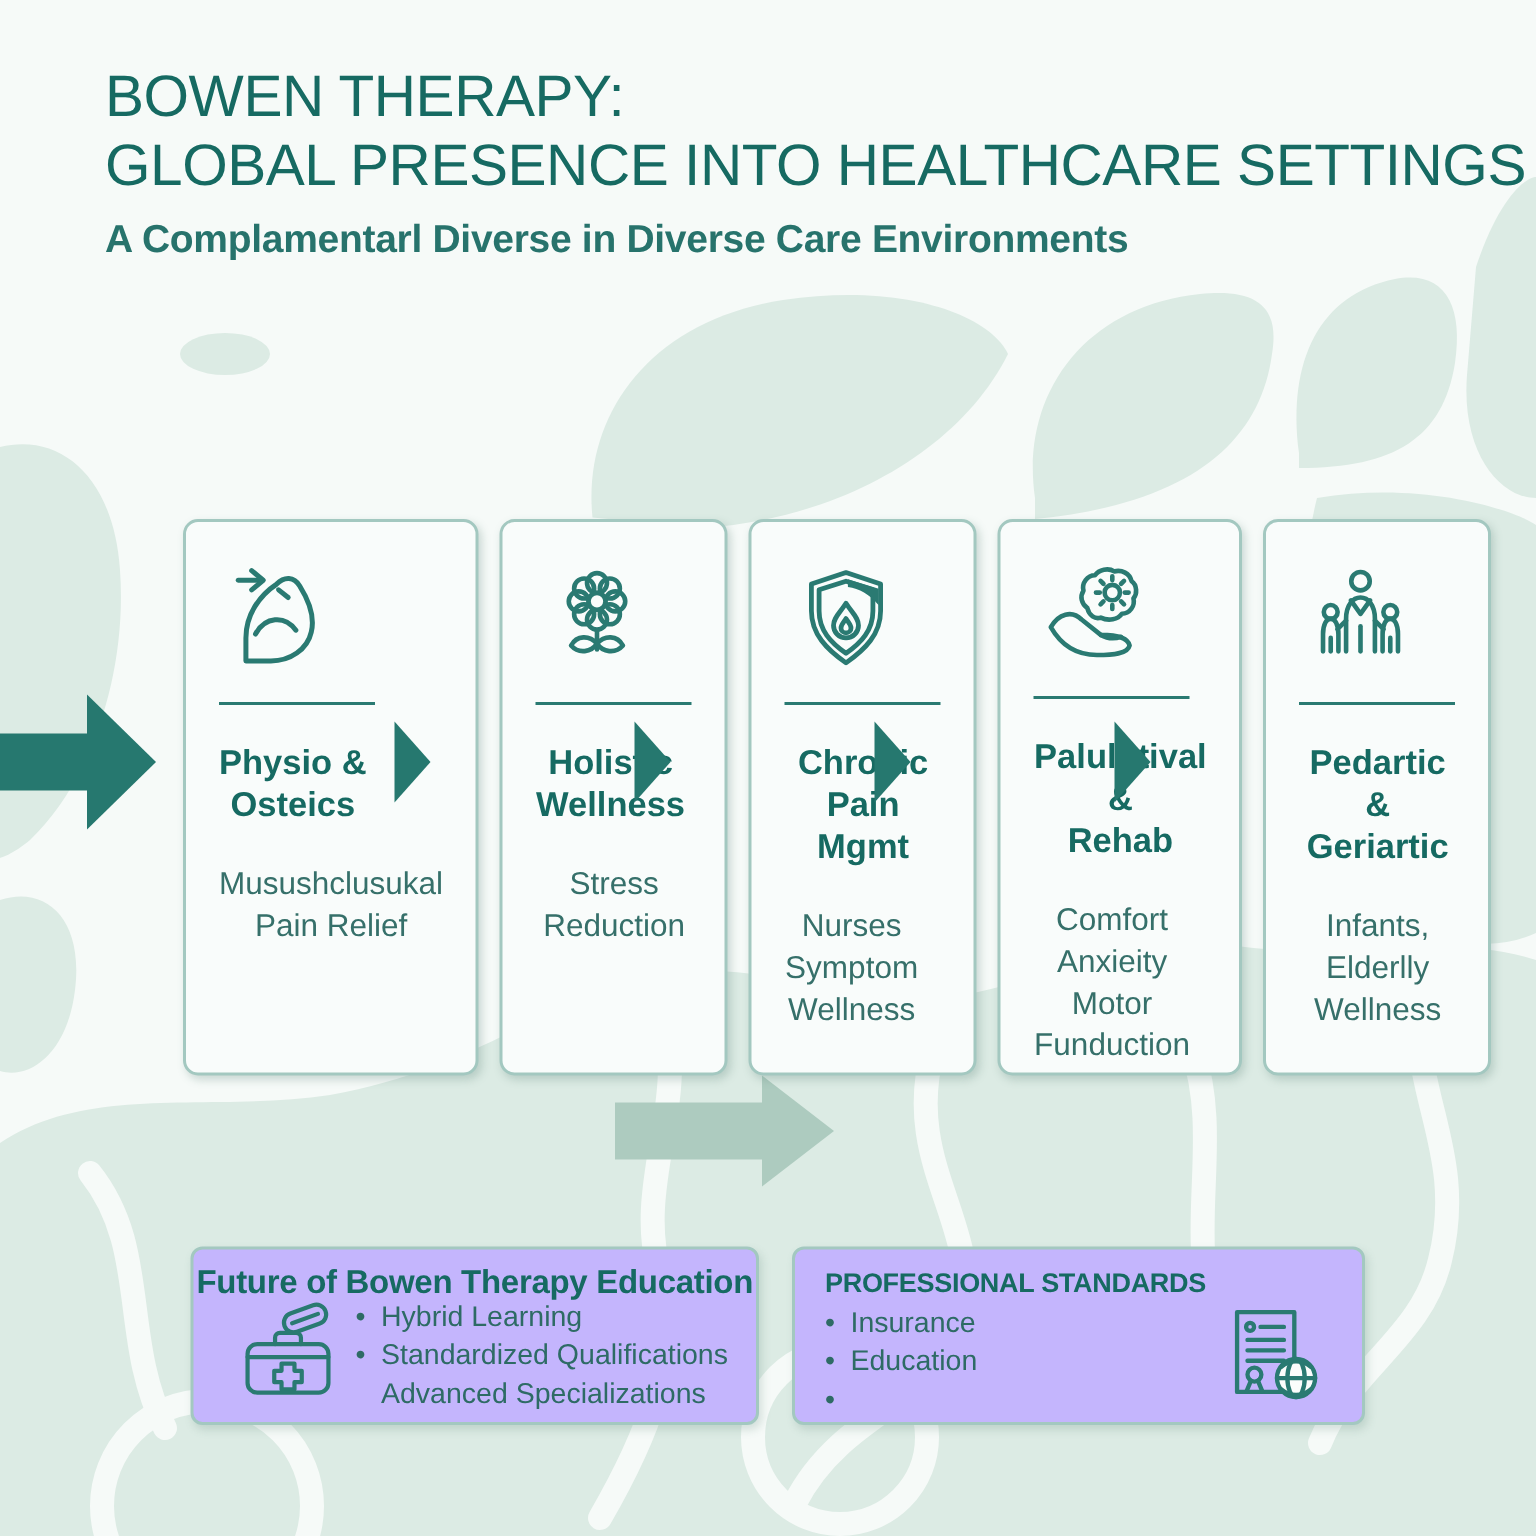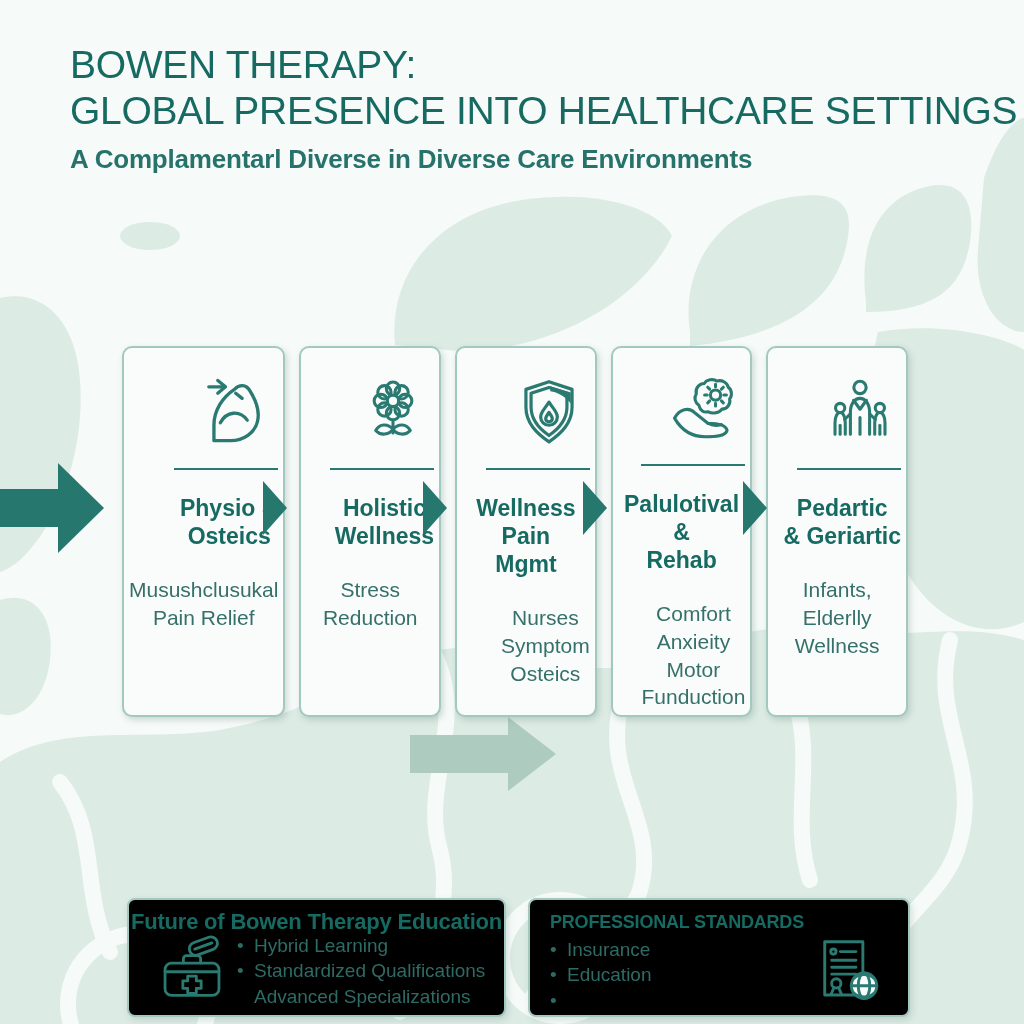--- a/index.html
+++ b/index.html
@@ -39,34 +39,34 @@
   .arrow-mid{position:absolute;left:410px;top:716px;width:148px;height:76px;z-index:1;}
   .arrow-mid .shaft{position:absolute;left:0;top:19px;width:98px;height:38px;background:var(--arrow-light);}
   .arrow-mid .head{position:absolute;left:98px;top:1px;width:0;height:0;
     border-top:37px solid transparent;border-bottom:37px solid transparent;
     border-left:48px solid var(--arrow-light);}
   
   .card-row{position:absolute;left:122px;top:346px;width:786px;height:371px;display:flex;gap:14px;z-index:3;}
   .card{
     flex:1;background:var(--card-bg);border:2px solid var(--card-border);border-radius:10px;
     box-shadow:2px 3px 6px rgba(90,130,120,.28);
-    display:flex;flex-direction:column;align-items:flex-end;padding:24px 5px 10px;
+    display:flex;flex-direction:column;align-items:flex-start;padding:24px 22px 10px;
   }
   .card-icon{height:86px;display:flex;align-items:center;justify-content:center;color:var(--icon-stroke);}
   .card-icon svg{width:82px;height:82px;}
   .card-divider{width:104px;border-top:2.5px solid var(--icon-stroke);margin:10px 0 24px;}
   .card-title{font-size:23px;font-weight:bold;color:var(--accent);text-align:center;line-height:1.22;white-space:pre-line;}
   .card-body{margin-top:26px;font-size:21px;color:var(--body-text);text-align:center;line-height:1.32;white-space:pre-line;}
   .conn{position:absolute;top:481px;width:0;height:0;z-index:5;
     border-top:27px solid transparent;border-bottom:27px solid transparent;
     border-left:24px solid var(--arrow-dark);}
   .conn.c1{left:263px;}.conn.c2{left:423px;}.conn.c3{left:583px;}.conn.c4{left:743px;}
   
   .info-box{
-    position:absolute;top:898px;height:119px;background:#000000;
+    position:absolute;top:831px;height:119px;background:#c4b5fd;
     border:2px solid var(--card-border);border-radius:8px;
     box-shadow:2px 3px 6px rgba(90,130,120,.22);z-index:3;
   }
   .edu-box{left:127px;width:379px;}
   .std-box{left:528px;width:382px;}
   .edu-title{margin-top:9px;text-align:center;font-size:22px;font-weight:bold;color:var(--accent);letter-spacing:-0.2px;}
   .edu-content{display:flex;align-items:center;padding-left:24px;margin-top:-2px;}
   .edu-content svg{width:78px;height:69px;color:var(--icon-stroke);flex:0 0 auto;}
   .bullets{margin-left:6px;}
   .bullet-line{display:flex;font-size:19px;color:#2e6b65;line-height:1.33;}
@@ -160,25 +160,25 @@
     <div class="card-icon">
       <svg viewBox="0 0 64 64" fill="none" stroke="currentColor" stroke-width="2.5" stroke-linecap="round" stroke-linejoin="round">
         <path d="M32 6 L50 12 V26 C50 38 42 46 32 53 C22 46 14 38 14 26 V12 Z"></path>
         <path d="M32 10.5 L46 15 V26 C46 36 40 42.5 32 48 C24 42.5 18 36 18 26 V15 Z"></path>
         <path d="M33 9.5 L49 14.5 L49 23 C44 17 39 14.5 33 13.5 Z" fill="currentColor" stroke="none"></path>
         <path d="M32 22 c3.5 5.5 6.5 7.5 6.5 11.5 a6.5 6.5 0 0 1 -13 0 c0 -4 3 -6 6.5 -11.5 z"></path>
         <path d="M32 30 c1.5 2.2 2.6 3.2 2.6 4.8 a2.6 2.6 0 0 1 -5.2 0 c0 -1.6 1.1 -2.6 2.6 -4.8 z"></path>
       </svg>
     </div>
     <div class="card-divider"></div>
-    <div class="card-title">Wellness Pain
+    <div class="card-title">Chronic Pain
 Mgmt</div>
     <div class="card-body">Nurses
 Symptom
-Osteics</div>
+Wellness</div>
   </div>
 
   <div class="card">
     <div class="card-icon">
       <svg viewBox="0 0 64 64" fill="none" stroke="currentColor" stroke-width="2.4" stroke-linecap="round" stroke-linejoin="round">
         <path d="M28 26 c-3 -2 -4 -6 -2 -9 c-1 -4 2 -8 6 -8 c2 -3 7 -4 10 -2 c4 -1 8 1 9 5 c3 2 3 7 1 9 c1 4 -2 8 -6 8 c-2 3 -7 4 -11 2 c-3 1 -6 -1 -7 -5 z"></path>
         <circle cx="41" cy="18" r="4"></circle>
         <path d="M41 11.5 v-2 M41 24.5 v2 M34.5 18 h-2 M47.5 18 h2 M36.4 13.4 l-1.5 -1.5 M45.6 22.6 l1.5 1.5 M45.6 13.4 l1.5 -1.5 M36.4 22.6 l-1.5 1.5"></path>
         <path d="M9 36 c4 -7 11 -9 16 -4 l10 8 c6 0 14 1 15 5.5 c-1 4.5 -9 5 -17 5 c-9.5 0 -18 -4 -24 -14.5 z"></path>
         <path d="M35 40 c3.5 2 7.5 2 10.5 1"></path>

